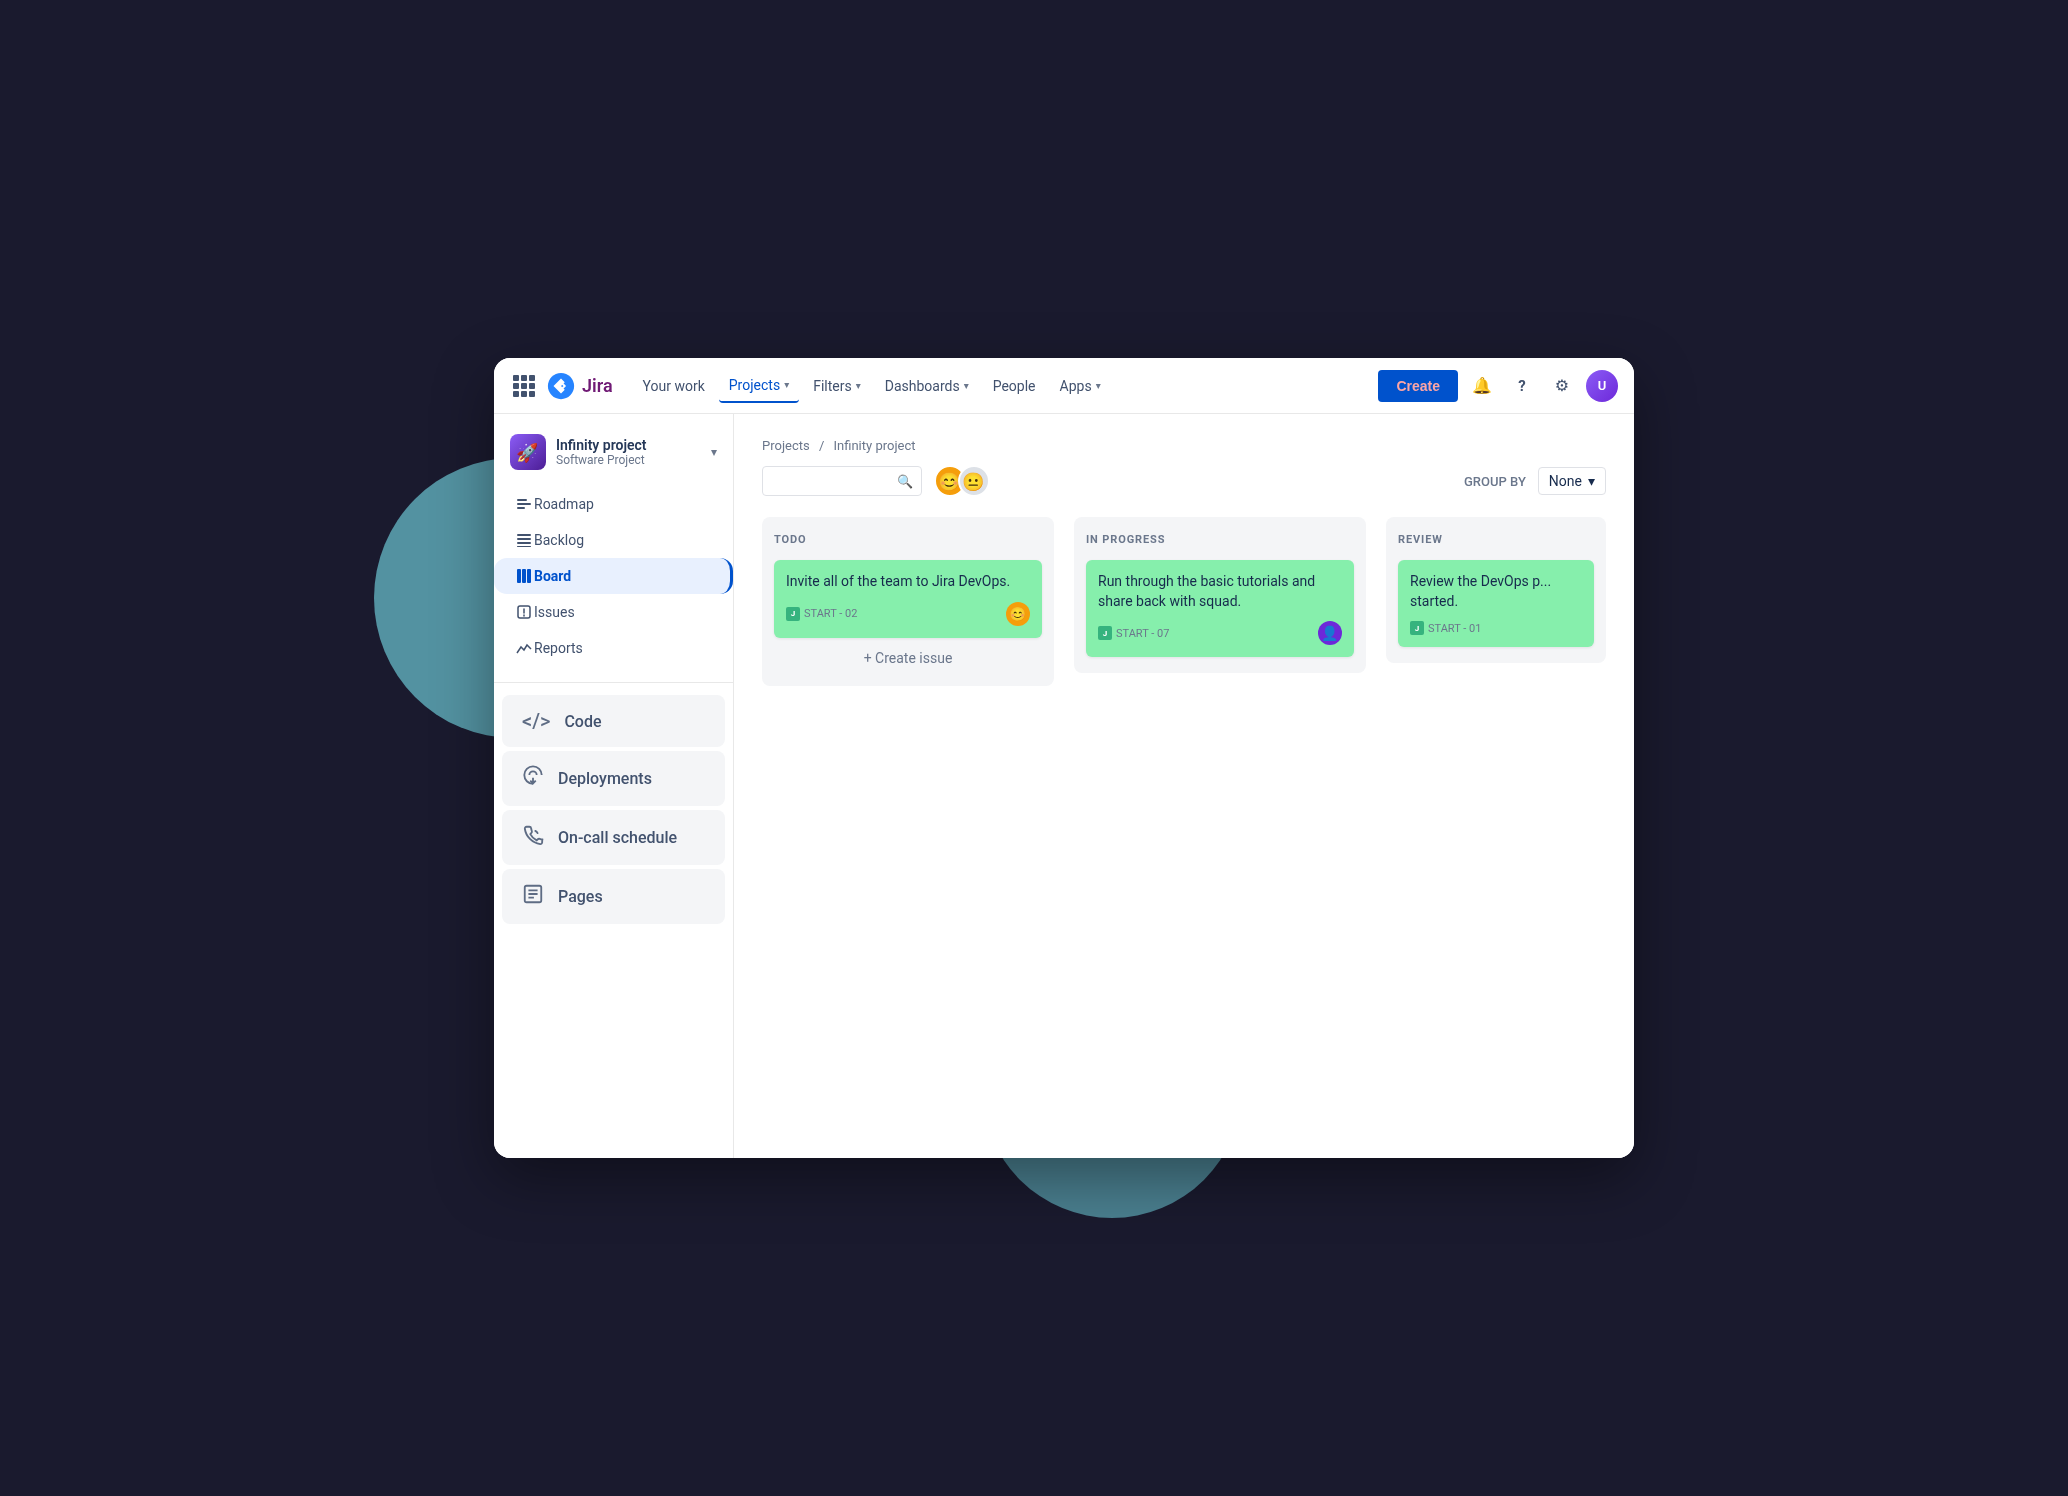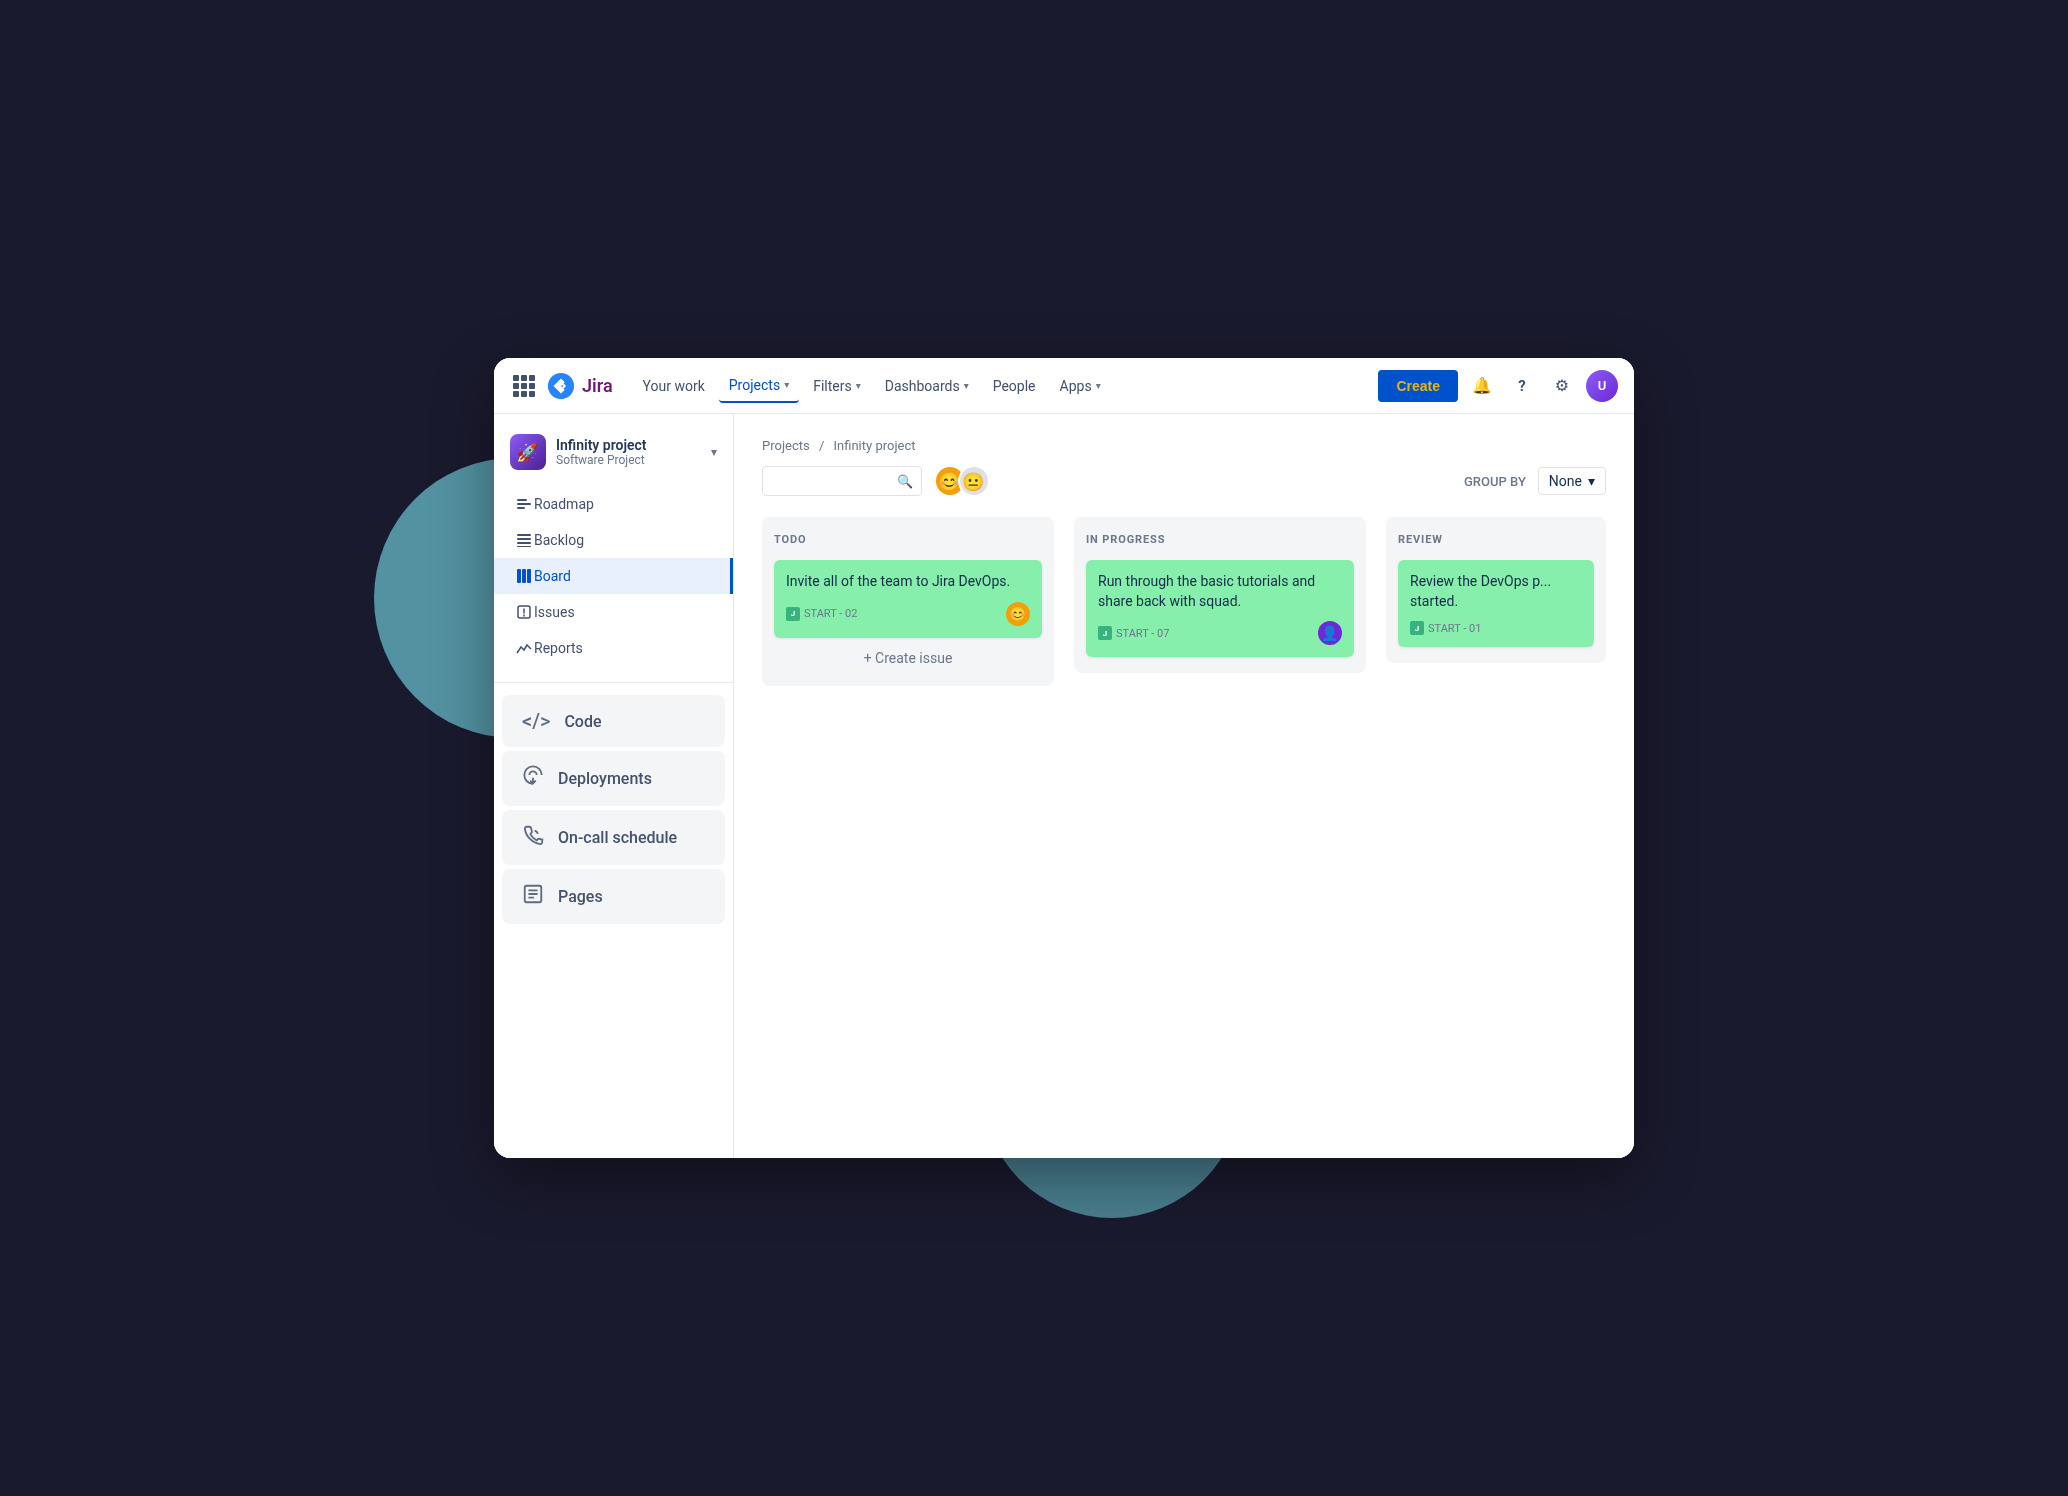--- a/index.html
+++ b/index.html
@@ -126,21 +126,21 @@
     }
     .nav-chevron {
       font-size: 10px;
       color: #6b778c;
     }
 
     .nav-spacer { flex: 1; }
 
     .nav-create-btn {
       background: #0052cc;
-      color: #eab308;
+      color: #fca5a5;
       border: none;
       border-radius: 4px;
       padding: 8px 18px;
       font-size: 14px;
       font-weight: 600;
       cursor: pointer;
       white-space: nowrap;
     }
 
     .nav-icon-btn {
@@ -230,22 +230,23 @@
       align-items: center;
       padding: 8px 20px;
       font-size: 14px;
       color: #42526e;
       cursor: pointer;
       border-radius: 0;
     }
     .sidebar-nav-item.active {
       background: #e8f0fe;
       color: #0052cc;
-      font-weight: 400;
+      font-weight: 700;
       border-right: 3px solid #0052cc;
+      border-radius: 13px;
     }
     .sidebar-icon {
       width: 20px;
       height: 20px;
       display: flex;
       align-items: center;
       justify-content: center;
       font-size: 14px;
       color: inherit;
     }

